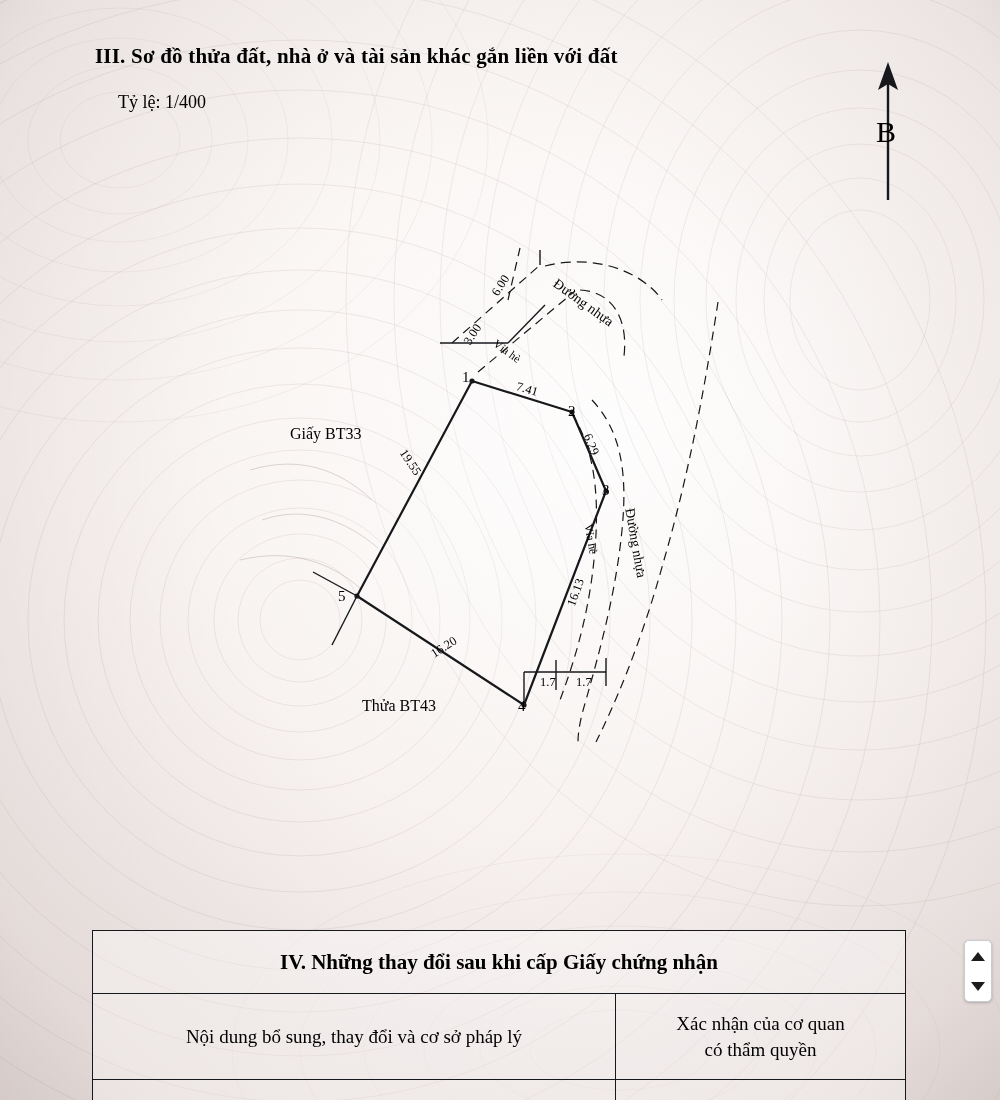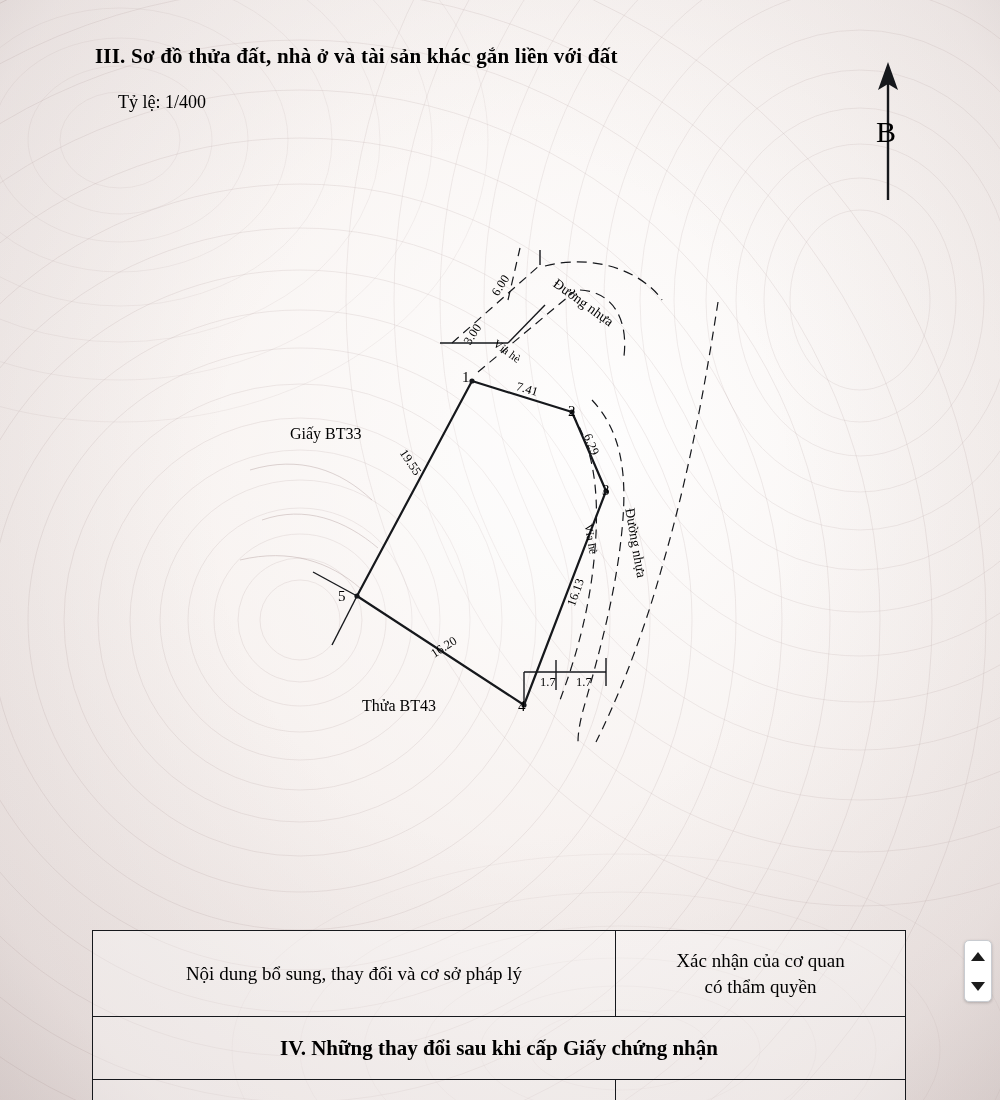--- a/index.html
+++ b/index.html
@@ -321,30 +321,30 @@
   <div class="map-label dim" style="left:540px; top:675px;">1.7</div>
   <div class="map-label dim" style="left:576px; top:675px;">1.7</div>
 
   <div class="map-label road-name" style="left:548px; top:295px; transform: rotate(36deg);">Đường nhựa</div>
   <div class="map-label road-name" style="left:600px; top:535px; transform: rotate(80deg);">Đường nhựa</div>
 
   <div class="map-label sidewalk" style="left:492px; top:345px; transform: rotate(36deg);">Vỉa hè</div>
   <div class="map-label sidewalk" style="left:576px; top:533px; transform: rotate(80deg);">Vỉa hè</div>
 
   <div id="section4">
+    <div id="section4-title">IV. Những thay đổi sau khi cấp Giấy chứng nhận</div>
     <div id="section4-head-row">
       <div class="s4-col-left">Nội dung bổ sung, thay đổi và cơ sở pháp lý</div>
       <div class="s4-col-right">
         <div>
           <div>Xác nhận của cơ quan</div>
           <div>có thẩm quyền</div>
         </div>
       </div>
     </div>
-    <div id="section4-title">IV. Những thay đổi sau khi cấp Giấy chứng nhận</div>
     <div id="section4-empty-row">
       <div class="s4-col-left"></div>
       <div class="s4-col-right"></div>
     </div>
   </div>
 
   <div id="scroll-widget">
     <div class="tri tri-up"></div>
     <div class="tri tri-down"></div>
   </div>

